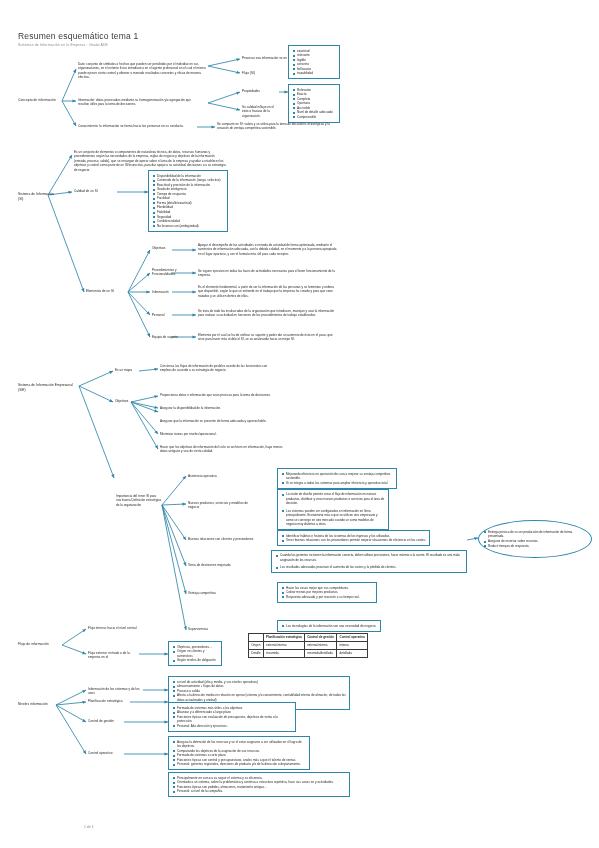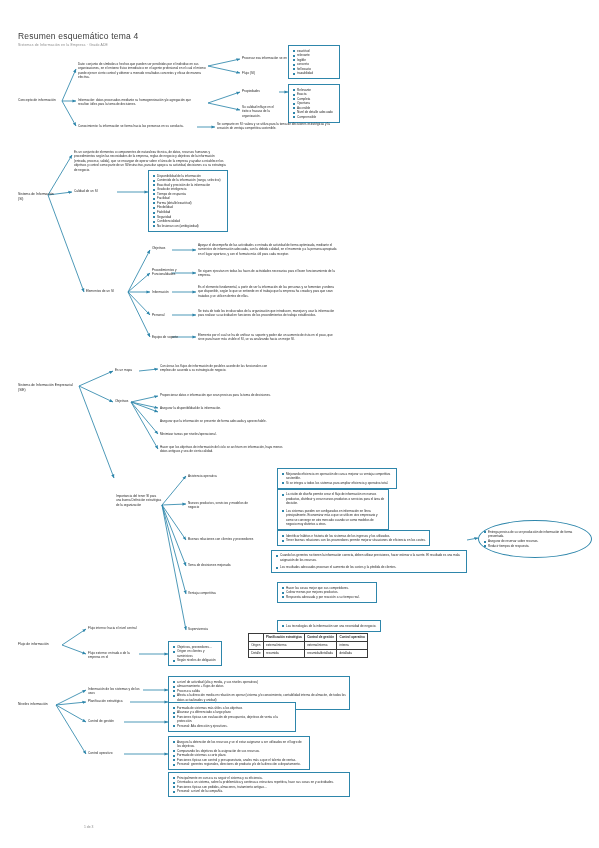--- a/index.html
+++ b/index.html
@@ -41,21 +41,21 @@
       color:#1d1d1d;padding:1.6px 2.2px;text-align:left;line-height:1.3;white-space:nowrap;}
   table.grid th{font-weight:bold;}
 
   svg.wires{position:absolute;left:0;top:0;width:599px;height:848px;pointer-events:none;}
 </style>
 </head>
 <body>
 
 <div class="page">
 
-  <div class="doc-title">Resumen esquemático tema 4</div>
+  <div class="doc-title">Resumen esquemático tema 1</div>
   <div class="doc-sub">Sistemas de Información en la Empresa  ·  Grado ADE</div>
   <div class="footer">1 de 3</div>
 
   <svg class="wires" viewBox="0 0 599 848">
     <defs>
       <marker id="ar" markerWidth="5" markerHeight="5" refX="4.2" refY="2.5" orient="auto">
         <path d="M0,0.6 L4.4,2.5 L0,4.4 z" fill="#2e86ab"></path>
       </marker>
     </defs>
     <g stroke="#2e86ab" stroke-width="0.85" fill="none" marker-end="url(#ar)">

